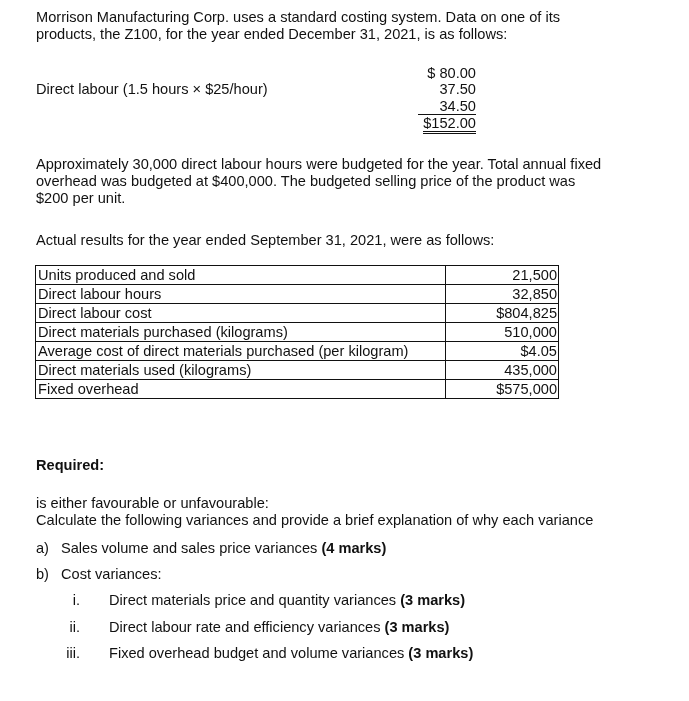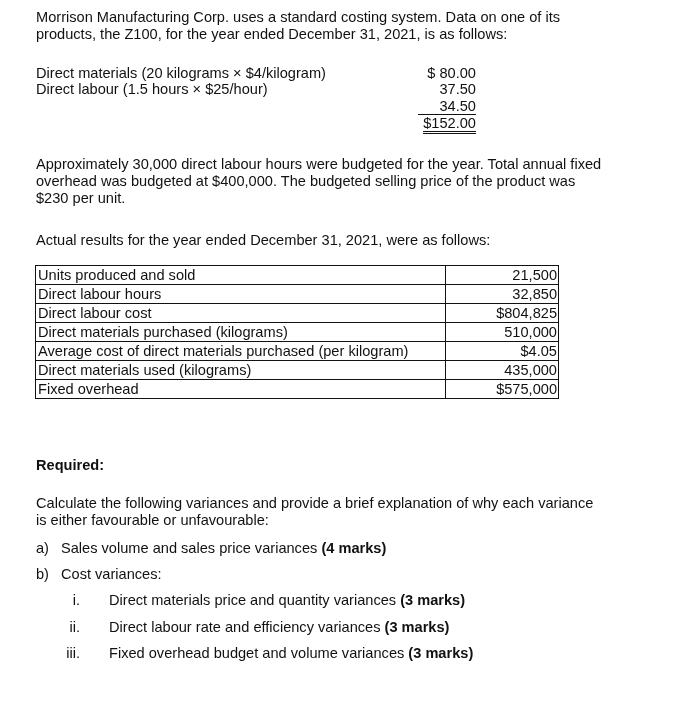--- a/index.html
+++ b/index.html
@@ -43,42 +43,41 @@
 </head>
 <body>
 
 <div class="abs para" style="top:9px;">
   <div class="line">Morrison Manufacturing Corp. uses a standard costing system. Data on one of its</div>
   <div class="line">products, the Z100, for the year ended December 31, 2021, is as follows:</div>
 </div>
 
 <div>
   <div class="std-row" style="top:65px;">
-    <span class="std-label">Direct materials (20 kilograms × $4/kilogram)</span>
     <span class="std-amt">$ 80.00</span>
   </div>
   <div class="std-row" style="top:81px;">
     <span class="std-label">Direct labour (1.5 hours × $25/hour)</span>
     <span class="std-amt">37.50</span>
   </div>
   <div class="std-row" style="top:98px;">
     <span class="std-amt single-ul" style="width:58px;">34.50</span>
   </div>
   <div class="std-row" style="top:116px;">
     <span class="total-amt dbl-ul">$152.00</span>
   </div>
 </div>
 
 <div class="abs para" style="top:156px;">
   <div class="line">Approximately 30,000 direct labour hours were budgeted for the year. Total annual fixed</div>
   <div class="line">overhead was budgeted at $400,000. The budgeted selling price of the product was</div>
-  <div class="line">$230 per unit.</div>
+  <div class="line">$200 per unit.</div>
 </div>
 
-<div class="abs para line" style="top:232px;">Actual results for the year ended December 31, 2021, were as follows:</div>
+<div class="abs para line" style="top:232px;">Actual results for the year ended September 31, 2021, were as follows:</div>
 
 <table class="actual-table">
   <tbody>
     <tr>
         <td class="lbl">Units produced and sold</td>
         <td class="val">21,500</td>
       </tr>
     <tr>
         <td class="lbl">Direct labour hours</td>
         <td class="val">32,850</td>
@@ -102,22 +101,22 @@
     <tr>
         <td class="lbl">Fixed overhead</td>
         <td class="val">$575,000</td>
       </tr>
   </tbody>
 </table>
 
 <div class="abs para line bold" style="top:457px;">Required:</div>
 
 <div class="abs para" style="top:495px;">
+  <div class="line">is either favourable or unfavourable:</div>
   <div class="line">Calculate the following variances and provide a brief explanation of why each variance</div>
-  <div class="line">is either favourable or unfavourable:</div>
 </div>
 
 <div class="list-row" style="top:540px; left:36px;">
   <span class="marker" style="left:0;">a)</span>
   <span class="marker" style="left:25px;"><span>Sales volume and sales price variances </span><span class="bold">(4 marks)</span></span>
 </div>
 
 <div class="list-row" style="top:566px; left:36px;">
   <span class="marker" style="left:0;">b)</span>
   <span class="marker" style="left:25px;">Cost variances:</span>

